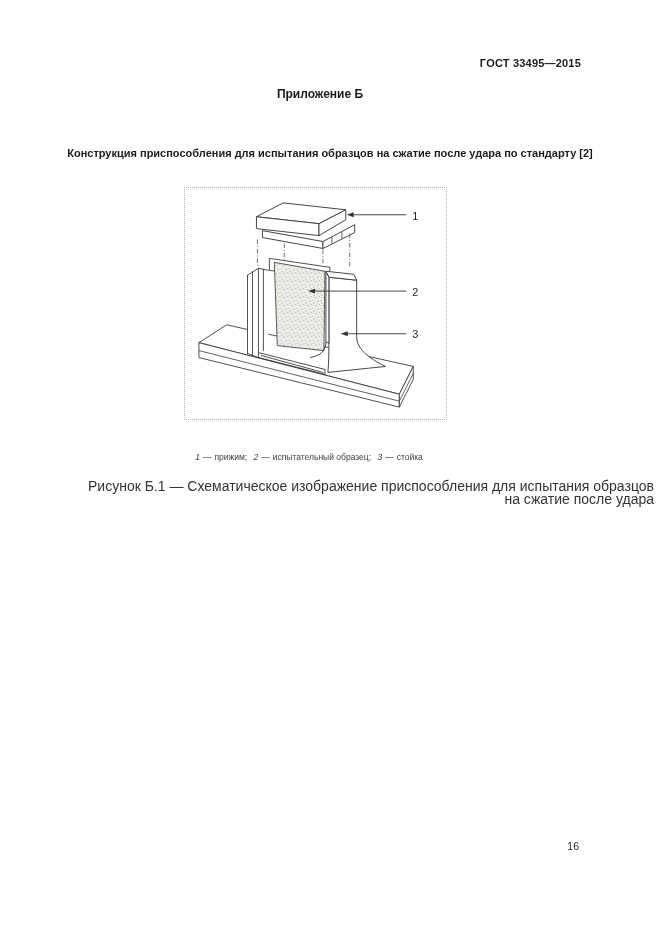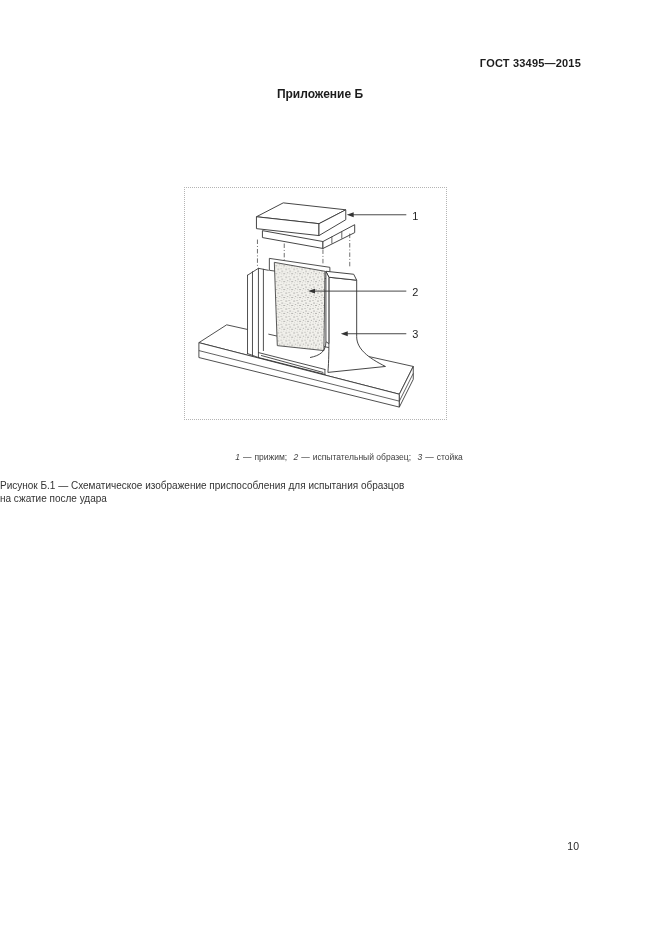--- a/index.html
+++ b/index.html
@@ -20,44 +20,45 @@
     font-size:11px;font-weight:bold;color:#1c1c1c;
   }
   .figure{
     position:absolute;left:184px;top:187px;width:263px;height:233px;
     box-sizing:border-box;border:1px dotted #b4b4b4;background:#fff;
   }
   .figure svg{display:block;}
   .figure text{font-family:"Liberation Sans","DejaVu Sans",sans-serif;font-size:11px;fill:#222;}
   .legend{
     position:absolute;top:452px;left:0;width:618px;text-align:center;
-    font-size:8.5px;color:#3f3f3f;margin-left:40px;
+    font-size:8.5px;color:#3f3f3f;
   }
   .legend i{font-style:italic;}
   .legend .dash{margin:0 3px;}
   .legend .sep{margin-right:4px;}
   .caption{
-    position:absolute;top:480px;left:0;width:654px;text-align:left;
-    font-size:10px;line-height:12.5px;color:#333333;
+    position:absolute;top:480px;left:0;width:654px;text-align:right;
+    font-size:14px;line-height:12.5px;color:#333333;
   }
   .pagenum{
     position:absolute;top:840px;right:82px;font-size:10.5px;color:#2a2a2a;
   }
 </style>
 </head>
 <body>
 
 <div class="page">
 
   <div class="header">ГОСТ 33495—2015</div>
 
   <div class="annex">
     <div>Приложение Б</div>
   </div>
 
+  <div class="title">Конструкция приспособления для испытания образцов на сжатие после удара по стандарту [2]</div>
 
   <div class="figure">
     <svg width="261" height="231" viewBox="0 0 263 233" preserveAspectRatio="none">
       <defs>
         <pattern id="stip" width="8" height="8" patternUnits="userSpaceOnUse">
           <rect width="8" height="8" fill="#f2f1ec"></rect>
           <circle cx="1" cy="1.5" r="0.45" fill="#555"></circle>
           <circle cx="3.5" cy="0.8" r="0.3" fill="#666"></circle>
           <circle cx="6" cy="2" r="0.5" fill="#4a4a4a"></circle>
           <circle cx="2" cy="4" r="0.5" fill="#555"></circle>
@@ -144,15 +145,15 @@
     <span><i>1</i><span class="dash">—</span><span>прижим</span><span class="sep">;</span></span>
     <span><i>2</i><span class="dash">—</span><span>испытательный образец</span><span class="sep">;</span></span>
     <span><i>3</i><span class="dash">—</span><span>стойка</span></span>
   </div>
 
   <div class="caption">
     <div>Рисунок Б.1 — Схематическое изображение приспособления для испытания образцов</div>
     <div>на сжатие после удара</div>
   </div>
 
-  <div class="pagenum">10</div>
+  <div class="pagenum">16</div>
 
 </div>
 
 </body></html>

